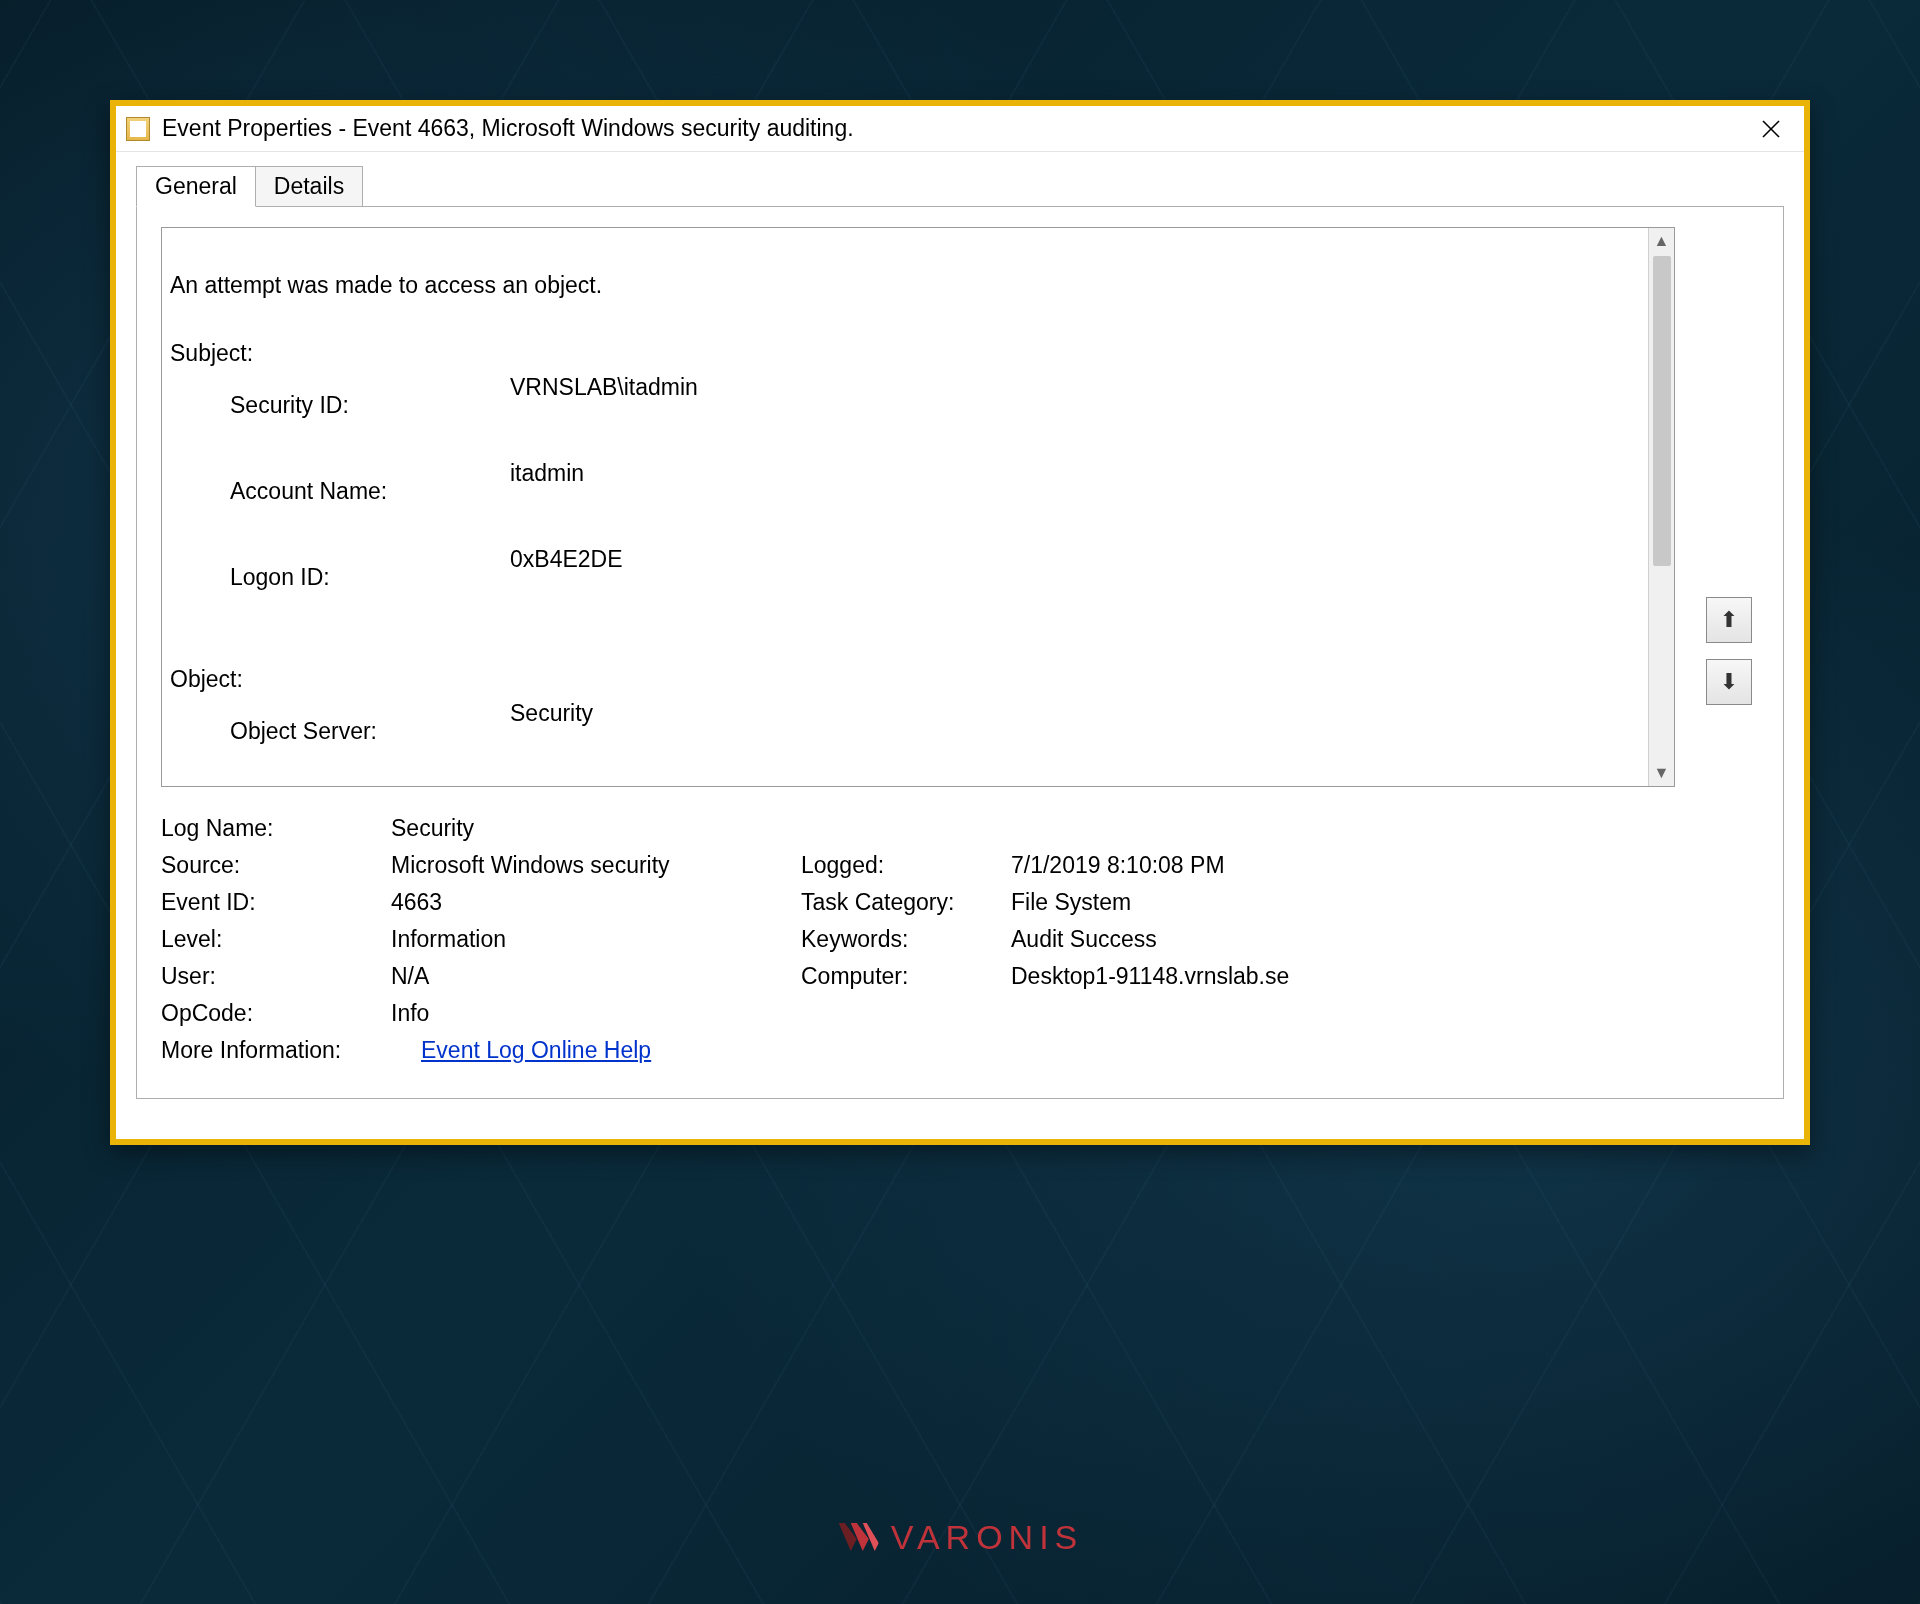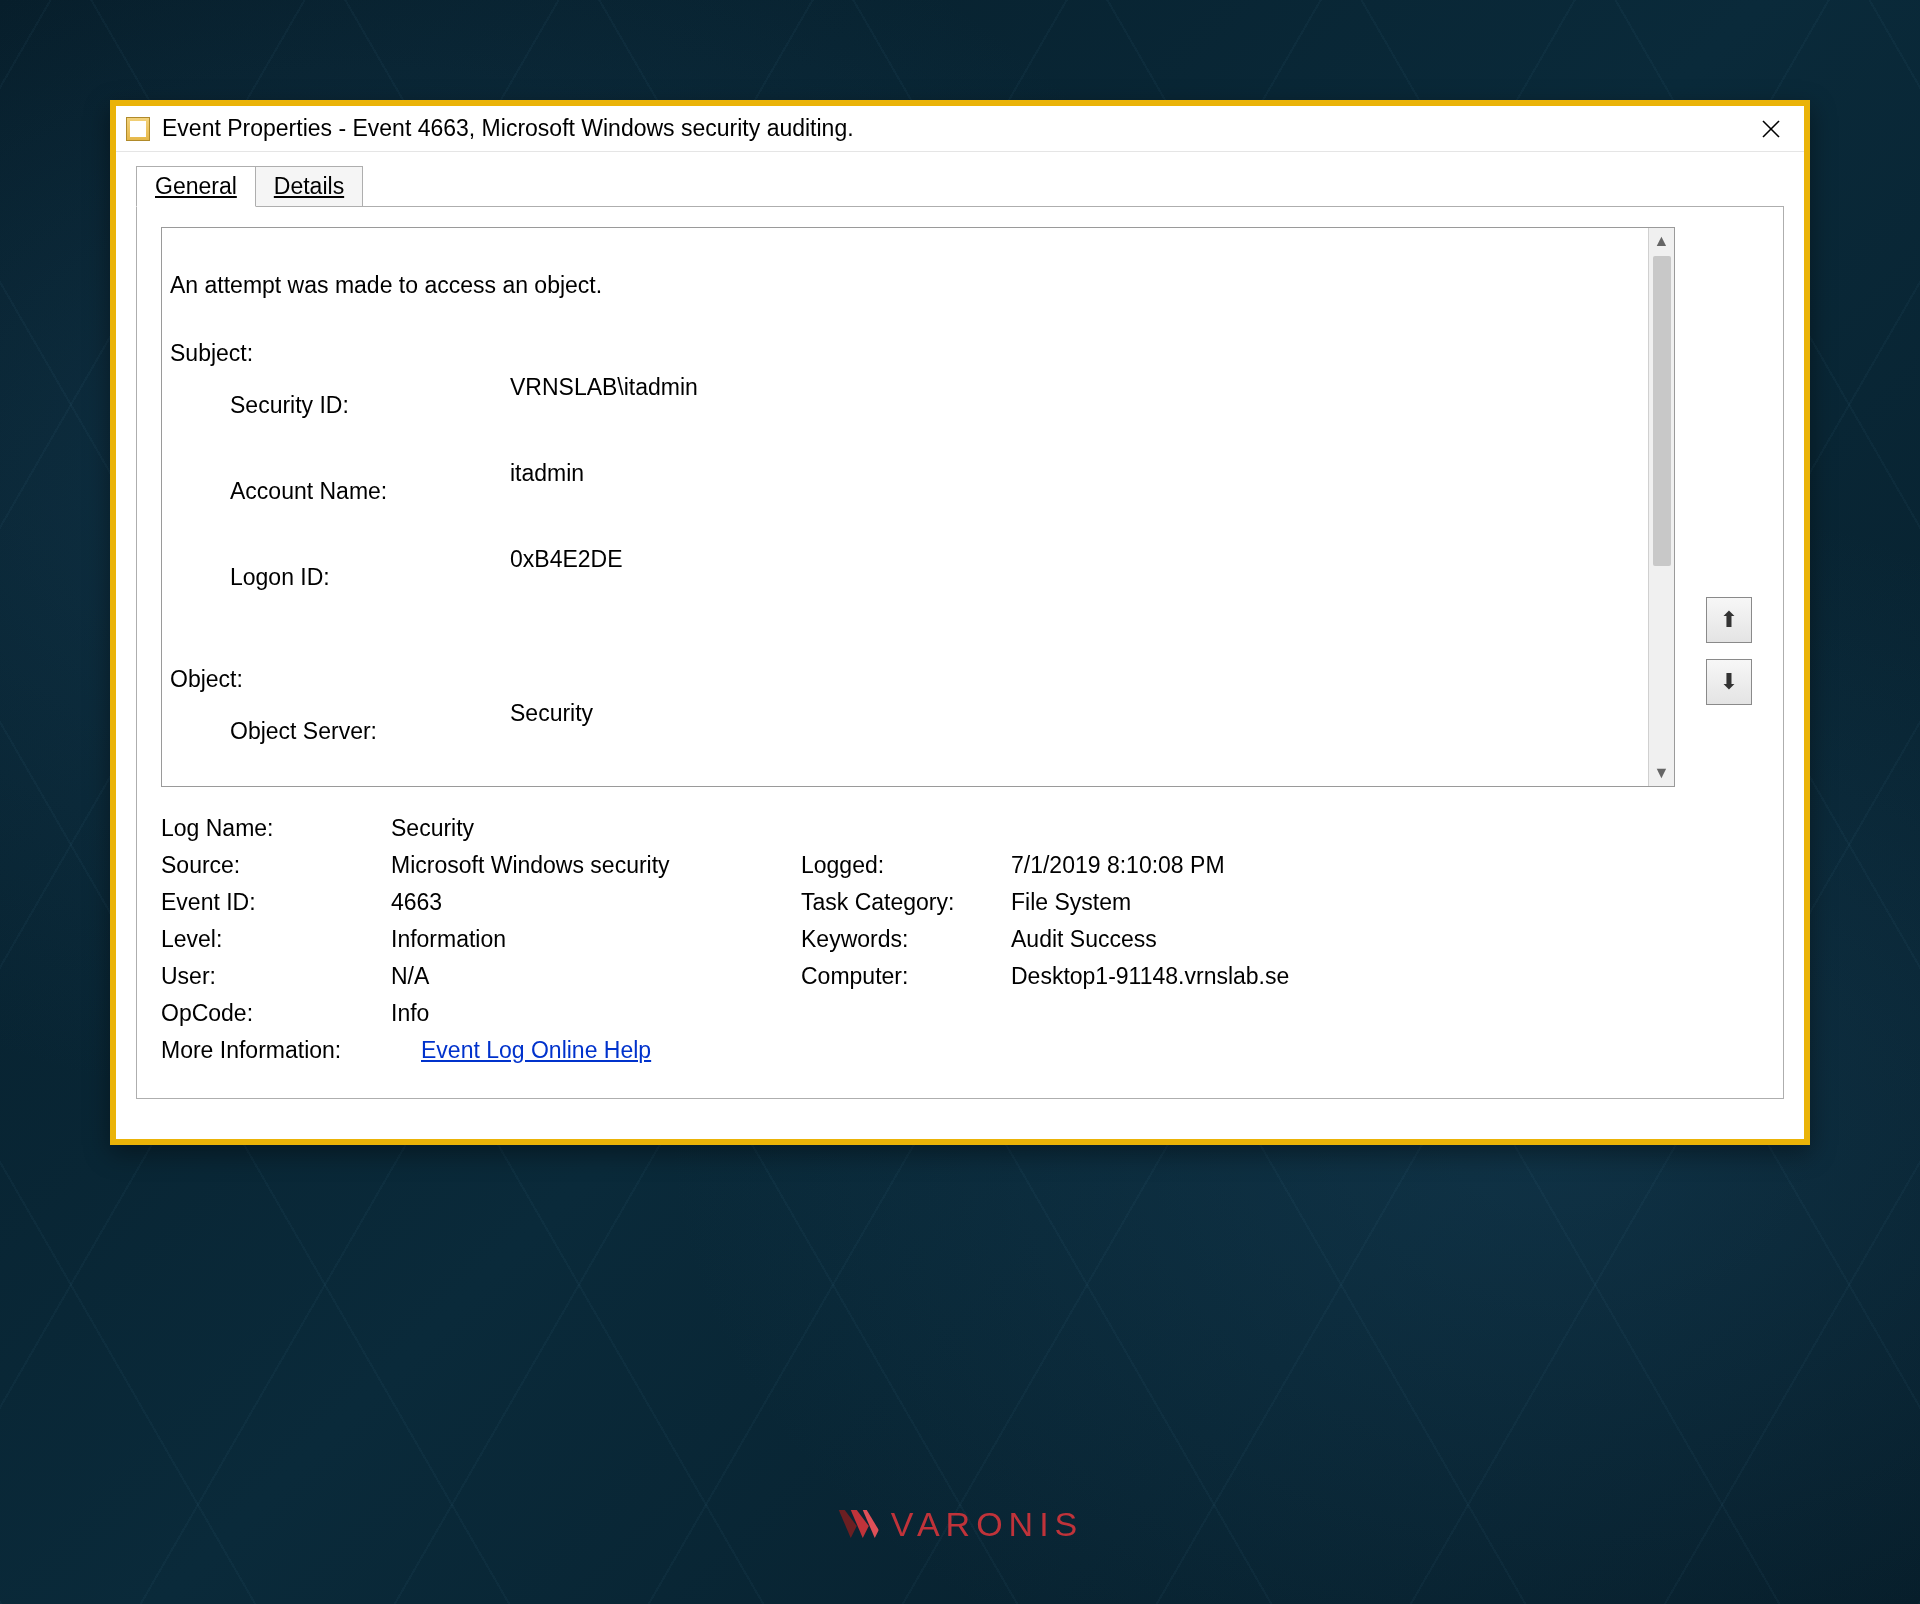--- a/index.html
+++ b/index.html
@@ -72,21 +72,20 @@
 
   .client {
     padding: 14px 20px 40px 20px;
   }
 
   .tabs {
     display: flex;
     align-items: flex-end;
     position: relative;
     z-index: 2;
-    text-decoration: underline;
   }
   .tab {
     padding: 6px 18px 6px 18px;
     font-size: 23px;
     border: 1px solid #aeaeae;
     background: #fff;
     position: relative;
     cursor: pointer;
     margin-right: -1px;
   }
@@ -163,21 +162,21 @@
   }
   .meta-row { display:flex; margin-bottom: 10px; }
   .meta-row .mk { width: 230px; }
   .meta-row .mv { width: 410px; }
   .meta-row .mk2 { width: 210px; }
   .meta-row .mv2 { flex:1; }
   .meta a { color: #0032cc; text-decoration: underline; }
 
   .brand {
     position: absolute;
-    bottom: 60px;
+    bottom: 47px;
     left: 50%;
     transform: translateX(-50%);
     display: flex;
     align-items: center;
     gap: 12px;
     color: #c0333a;
     font-size: 34px;
     letter-spacing: 6px;
     font-weight: 500;
   }

